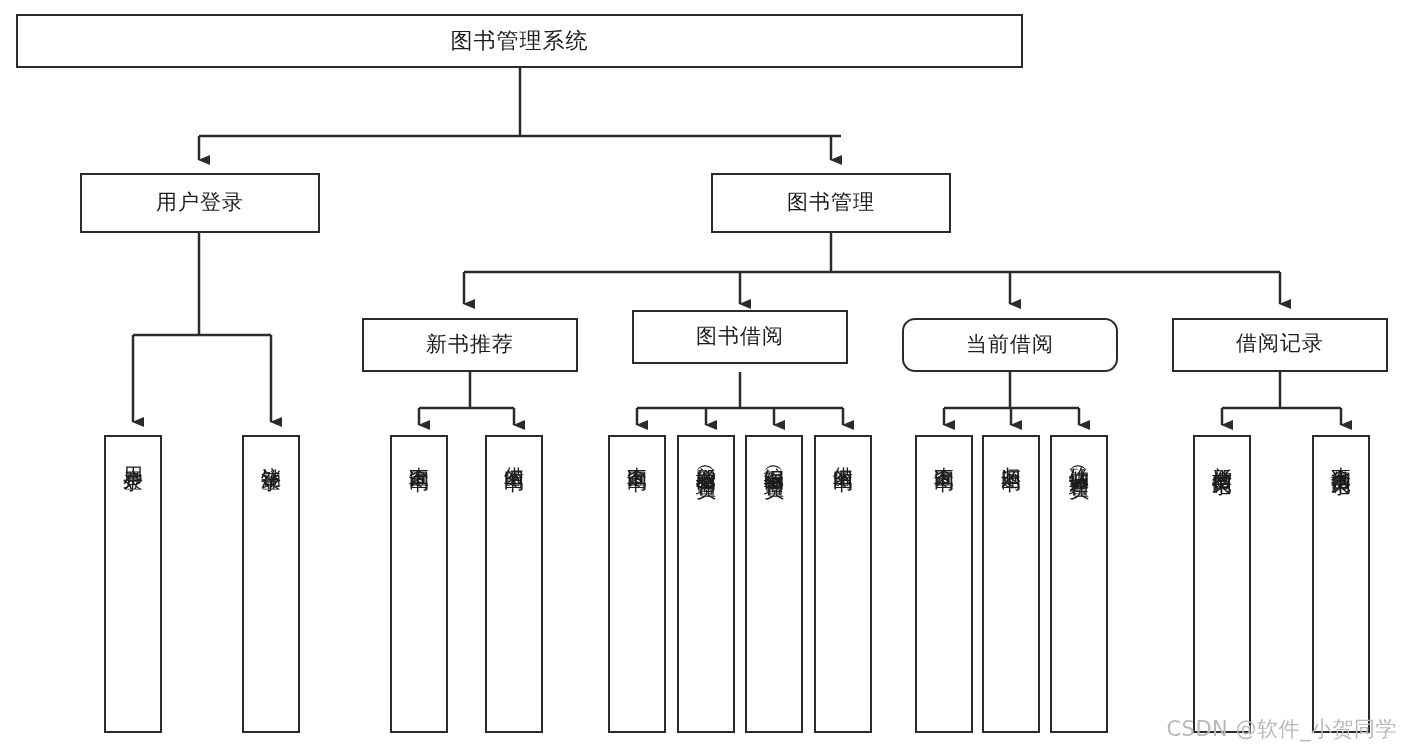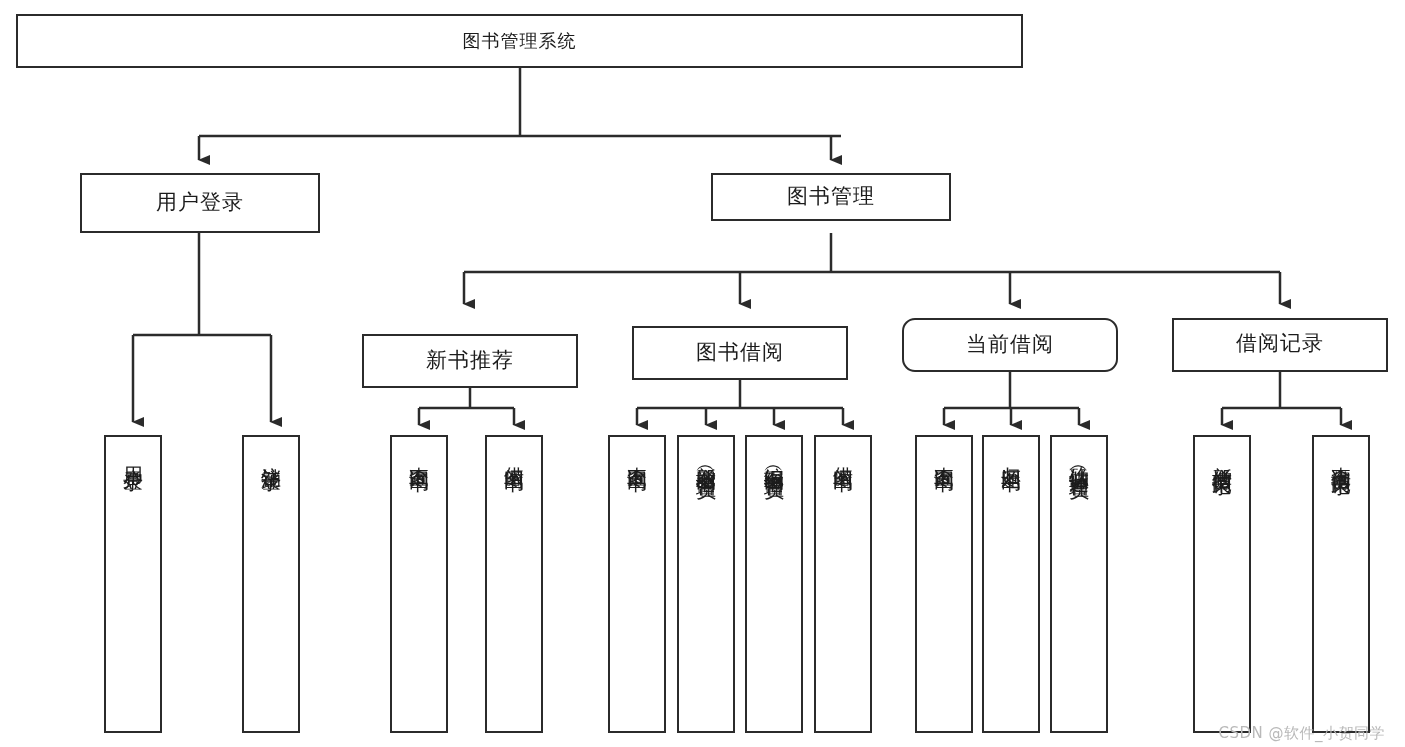--- a/index.html
+++ b/index.html
@@ -35,41 +35,41 @@
   .node.h {
     
   }
   .node.h .label {
     font-size: 21px;
     letter-spacing: 1px;
     line-height: 1.2;
     white-space: nowrap;
   }
   .node.title .label {
-    font-size: 18px;
+    font-size: 22px;
   }
   .node.v {
     
     align-items: flex-start;
     padding-top: 14px;
   }
   .node.v .label {
     writing-mode: vertical-rl;
     text-orientation: upright;
     font-size: 20px;
     line-height: 1.35;
     letter-spacing: 2px;
     white-space: nowrap;
     text-align: center;
   }
   .watermark {
     position: absolute;
-    right: 20px;
+    right: 8px;
     bottom: 4px;
-    font-size: 15px;
+    font-size: 21px;
     color: #b9b9b9;
     letter-spacing: 0.5px;
     white-space: nowrap;
     font-family: "DejaVu Sans", "Liberation Sans", sans-serif;
   }
 </style>
 </head>
 <body>
 
 <div id="canvas">
@@ -126,29 +126,29 @@
   </svg>
 
   <div class="node h title" style="left:16px; top:14px; width:1007px; height:54px;">
     <span class="label">图书管理系统</span>
   </div>
 
   <div class="node h" style="left:80px; top:173px; width:240px; height:60px;">
     <span class="label">用户登录</span>
   </div>
 
-  <div class="node h" style="left:711px; top:173px; width:240px; height:48px;">
+  <div class="node h" style="left:711px; top:173px; width:240px; height:60px;">
     <span class="label">图书管理</span>
   </div>
 
-  <div class="node h" style="left:362px; top:318px; width:216px; height:54px;margin-top:16px;">
+  <div class="node h" style="left:362px; top:318px; width:216px; height:54px;">
     <span class="label">新书推荐</span>
   </div>
 
-  <div class="node h" style="left:632px; top:326px; width:216px; height:54px;">
+  <div class="node h" style="left:632px; top:310px; width:216px; height:54px;">
     <span class="label">图书借阅</span>
   </div>
 
   <div class="node h" style="left:902px; top:318px; width:216px; height:54px;border-radius:13px;">
     <span class="label">当前借阅</span>
   </div>
 
   <div class="node h" style="left:1172px; top:318px; width:216px; height:54px;font-family:Liberation Mono, monospace;">
     <span class="label">借阅记录</span>
   </div>

